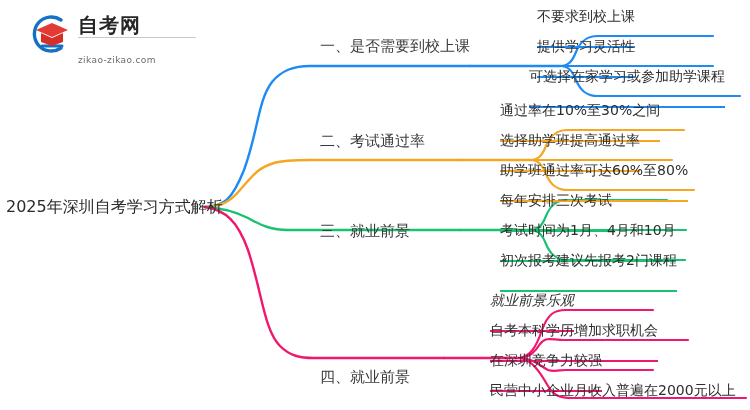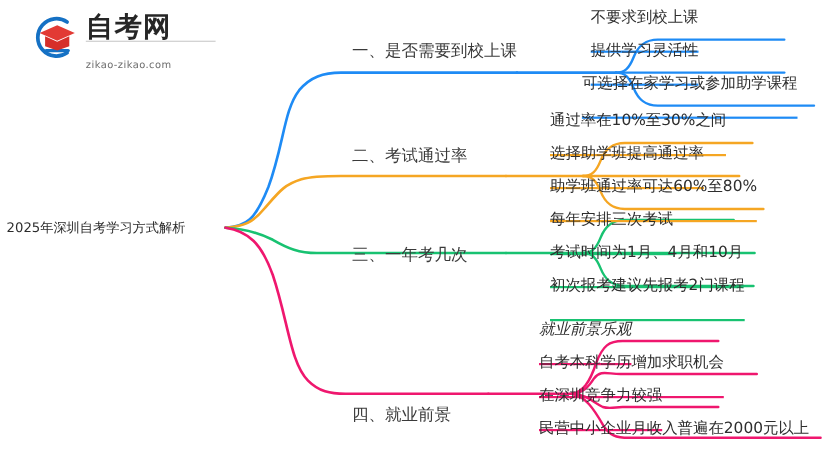--- a/index.html
+++ b/index.html
@@ -39,21 +39,21 @@
     width: 44px;
     height: 44px;
   }
   .logo-text-wrap {
     position: absolute;
     left: 50px;
     top: 4px;
     width: 125px;
   }
   .logo-name {
-    font-size: 25px;
+    font-size: 20px;
     font-weight: bold;
     color: #262626;
     letter-spacing: 1px;
     line-height: 22px;
     white-space: nowrap;
   }
   .logo-rule {
     width: 118px;
     height: 1px;
     background: #c9c9c9;
@@ -66,21 +66,21 @@
     line-height: 14px;
     white-space: nowrap;
     margin-top: 15px;
   }
 
   
   .root-title {
     position: absolute;
     left: 6px;
     top: 196px;
-    font-size: 12px;
+    font-size: 16px;
     color: #2b2b2b;
     white-space: nowrap;
     line-height: 22px;
   }
 
   
   .branch-label {
     position: absolute;
     font-size: 15px;
     color: #3a3a3a;
@@ -163,21 +163,21 @@
     <div class="logo-name">自考网</div>
     <div class="logo-rule"></div>
     <div class="logo-domain">zikao-zikao.com</div>
   </div>
 </div>
 
 <div class="root-title">2025年深圳自考学习方式解析</div>
 
 <div class="branch-label" style="left:320px; top:36px;">一、是否需要到校上课</div>
 <div class="branch-label" style="left:320px; top:131px;">二、考试通过率</div>
-<div class="branch-label" style="left:320px; top:221px;">三、一年考几次</div>
+<div class="branch-label" style="left:320px; top:221px;">三、就业前景</div>
 <div class="branch-label" style="left:320px; top:349px;margin-top:18px;">四、就业前景</div>
 
 <div class="leaf" style="left:537px; top:7px; border-bottom:2px solid #1E8BF5;">不要求到校上课</div>
 <div class="leaf" style="left:537px; top:37px; border-bottom:2px solid #1E8BF5;">提供学习灵活性</div>
 <div class="leaf" style="left:529px; top:67px; border-bottom:2px solid #1E8BF5;text-align:center;">可选择在家学习或参加助学课程</div>
 
 <div class="leaf" style="left:500px; top:101px; border-bottom:2px solid #F5A623;">通过率在10%至30%之间</div>
 <div class="leaf" style="left:500px; top:131px; border-bottom:2px solid #F5A623;">选择助学班提高通过率</div>
 <div class="leaf" style="left:500px; top:161px; border-bottom:2px solid #F5A623;">助学班通过率可达60%至80%</div>
 

